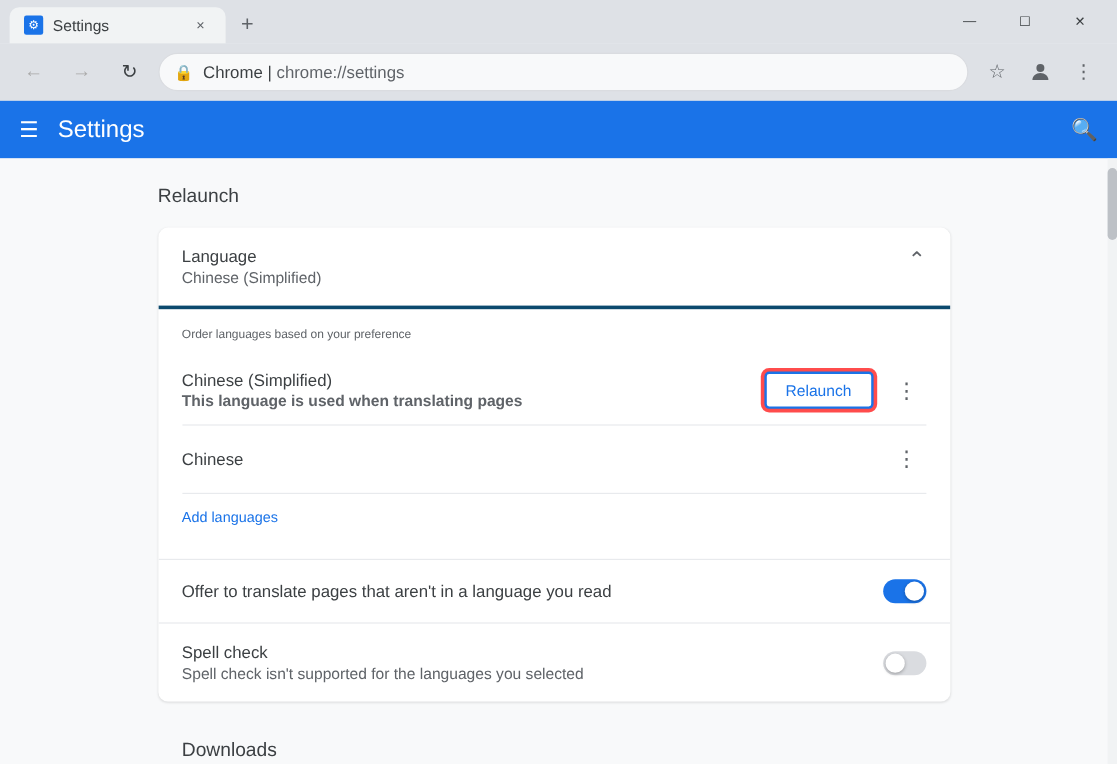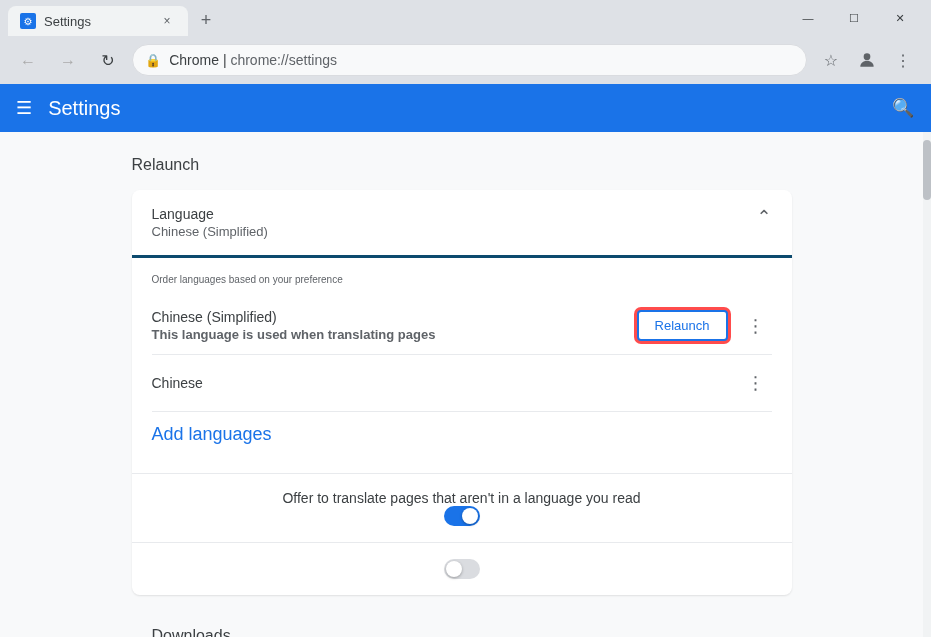--- a/index.html
+++ b/index.html
@@ -217,32 +217,31 @@
       gap: 4px;
     }
     .more-btn {
       width: 32px; height: 32px;
       border-radius: 50%;
       display: flex; align-items: center; justify-content: center;
       cursor: pointer; color: #5f6368; font-size: 18px;
     }
     .add-languages-link {
       color: #1a73e8;
-      font-size: 18px;
+      font-size: 12px;
       cursor: pointer;
       padding: 12px 0;
       display: block;
       font-weight: 500;
     }
     .setting-row {
       display: flex;
       align-items: center;
       padding: 16px 20px;
       border-top: 1px solid #e8eaed;
-      flex-direction: column;
     }
     .setting-info { flex: 1; }
     .setting-label {
       font-size: 14px;
       color: #3c4043;
     }
     .setting-sublabel {
       font-size: 13px;
       color: #5f6368;
       margin-top: 2px;
@@ -380,20 +379,24 @@
         </div>
 
         <div class="setting-row">
           <div class="setting-info">
             <div class="setting-label">Offer to translate pages that aren't in a language you read</div>
           </div>
           <div class="toggle"></div>
         </div>
 
         <div class="setting-row">
+          <div class="setting-info">
+            <div class="setting-label">Spell check</div>
+            <div class="setting-sublabel">Spell check isn't supported for the languages you selected</div>
+          </div>
           <div class="toggle off"></div>
         </div>
       </div>
 
       <div class="downloads-title">Downloads</div>
     </div>
   </div>
 
   <div class="scrollbar-track">
     <div class="scrollbar-thumb"></div>

